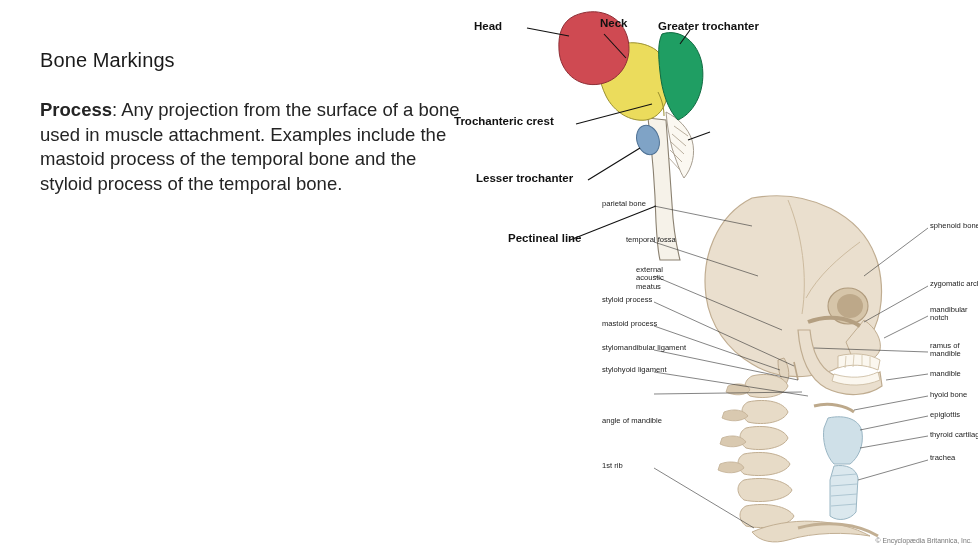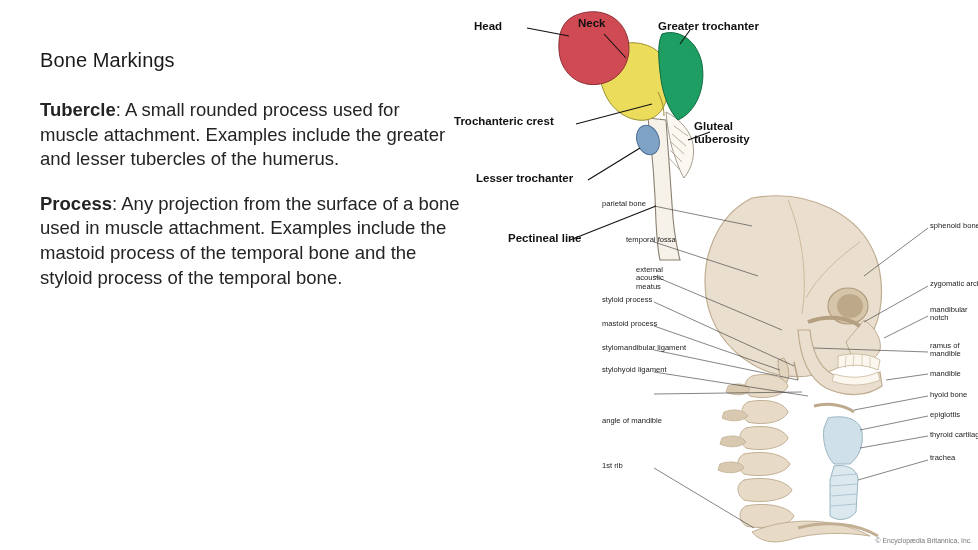--- a/index.html
+++ b/index.html
@@ -100,23 +100,20 @@
 </style>
 </head>
 <body>
 
 <div class="slide">
 
   <div class="text-col">
     <h1 class="slide-title">Bone Markings</h1>
 
 
-    <p class="para">
-      <span class="lead">Tubercle</span><span>: A small rounded process used for muscle attachment. Examples include the greater and lesser tubercles of the humerus.</span>
-    </p>
 
     <p class="para">
       <span class="lead">Process</span><span>: Any projection from the surface of a bone used in muscle attachment. Examples include the mastoid process of the temporal bone and the styloid process of the temporal bone.</span>
     </p>
   </div>
 
   <div class="figures">
 
     <div class="femur">
       <svg width="526" height="262" viewBox="0 0 526 262">
@@ -148,24 +145,23 @@
           <path d="M152 34 L174 58"></path>
           <path d="M238 30 L228 44"></path>
           <path d="M124 124 L200 104"></path>
           <path d="M236 140 L258 132"></path>
           <path d="M136 180 L188 148"></path>
           <path d="M118 240 L204 206"></path>
         </g>
       </svg>
 
       <div class="lbl" style="left:22px; top:20px;">Head</div>
-      <div class="lbl" style="left:126px; top:17px;">Neck</div>
+      <div class="lbl" style="left:148px; top:17px;">Neck</div>
       <div class="lbl" style="left:206px; top:20px;">Greater trochanter</div>
       <div class="lbl" style="left:2px; top:115px;">Trochanteric crest</div>
-      <div class="lbl" style="left:242px; top:120px; white-space:normal; width:90px;">Gluteal tuberosity</div>
       <div class="lbl" style="left:24px; top:172px;">Lesser trochanter</div>
       <div class="lbl" style="left:56px; top:232px;">Pectineal line</div>
     </div>
 
     <div class="skull">
       <svg width="376" height="370" viewBox="0 0 376 370">
 
         <path d="M150 18 C206 8 262 34 276 84 C284 116 278 146 262 166 C248 184 228 194 206 196
                  C186 198 166 194 150 184 C126 170 108 146 104 116 C99 78 114 36 150 18 Z" fill="#eadfce" stroke="#c0ad91" stroke-width="1.2"></path>
 

